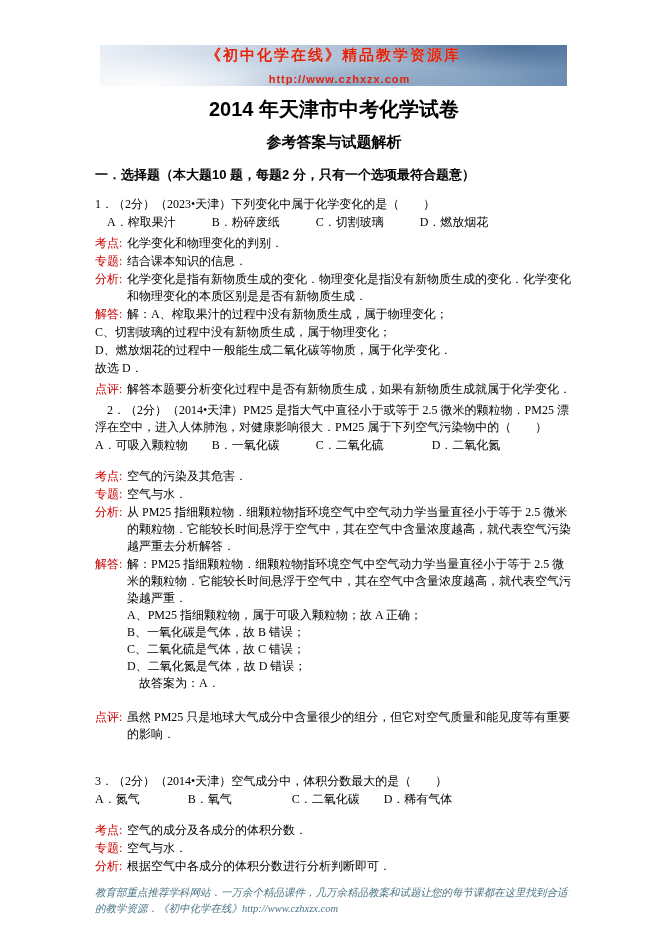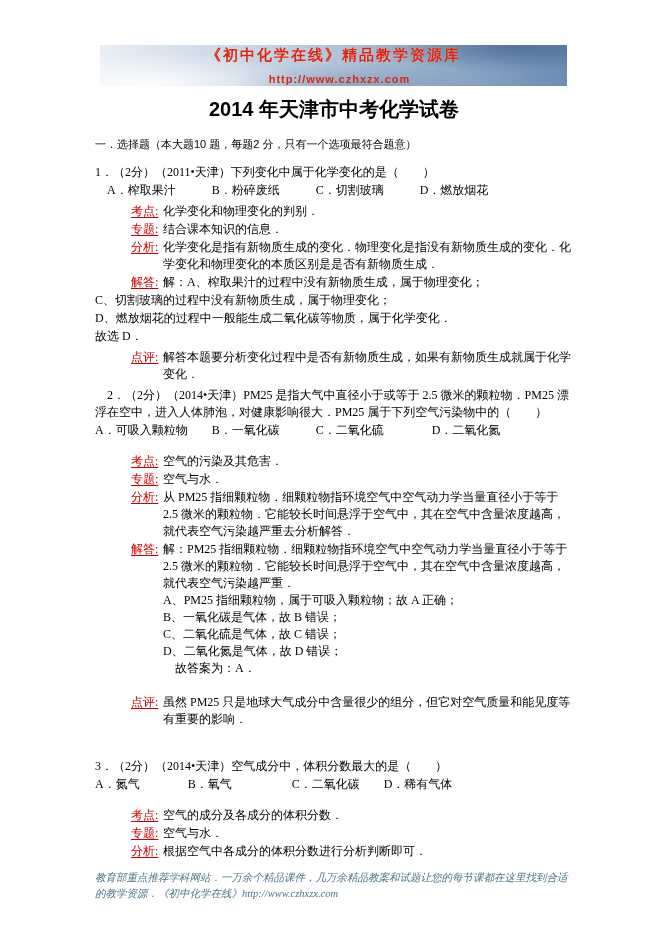--- a/index.html
+++ b/index.html
@@ -44,43 +44,41 @@
     font-size: 20px; font-weight: 700;
   }
   .doc-subtitle {
     margin: 10px 0 0; text-align: center;
     font-family: "Liberation Sans", sans-serif;
     font-size: 15px; font-weight: 700;
   }
   .section-heading {
     margin: 14px 0 12px;
     font-family: "Liberation Sans", sans-serif;
-    font-size: 11px; font-weight: 400;
+    font-size: 13px; font-weight: 700;
   }
 
   
   p { margin: 0; }
   .stem, .options, .cont-line, .block-label, .block-text {
     font-size: 12px; line-height: 17px;
   }
   .question { margin-top: 4px; }
   .question.gap-large { margin-top: 30px; }
   .stem { margin-top: 1px; }
   .options { margin-top: 1px; }
 
   .blocks { margin-top: 4px; }
   .blocks.gap-top { margin-top: 14px; }
   .block-row { display: flex; margin-bottom: 1px; }
   .block-row.gap-before { margin-top: 17px; }
   .block-label {
     flex: 0 0 32px;
     color: var(--label-red, #cc0000);
-    text-decoration: underline;
     text-underline-offset: 2px;
-    margin-left: 36px;
   }
   .block-text { flex: 1; white-space: pre-line; }
 
   .cont-lines { margin: 0; }
   .cont-line { margin: 0 0 1px; }
 
   
   .footer {
     margin-top: 10px;
     font-size: 10.5px; line-height: 16px;
@@ -93,24 +91,25 @@
 <body>
 
 <div class="page">
 
   <div class="banner">
     <div class="banner-title">《初中化学在线》精品教学资源库</div>
     <div class="banner-url">http://www.czhxzx.com</div>
   </div>
 
   <h1 class="doc-title">2014 年天津市中考化学试卷</h1>
+  <h2 class="doc-subtitle">参考答案与试题解析</h2>
   <h3 class="section-heading">一．选择题（本大题10 题，每题2 分，只有一个选项最符合题意）</h3>
 
   <section class="question">
-    <p class="stem">1．（2分）（2011•天津）下列变化中属于化学变化的是（　　）</p>
+    <p class="stem">1．（2分）（2023•天津）下列变化中属于化学变化的是（　　）</p>
     <p class="options">　A．榨取果汁　　　B．粉碎废纸　　　C．切割玻璃　　　D．燃放烟花</p>
     <div class="blocks">
 
         <div class="block-row">
           <span class="block-label">考点:</span>
           <span class="block-text">化学变化和物理变化的判别．</span>
         </div>
 
         <div class="block-row">
           <span class="block-label">专题:</span>

